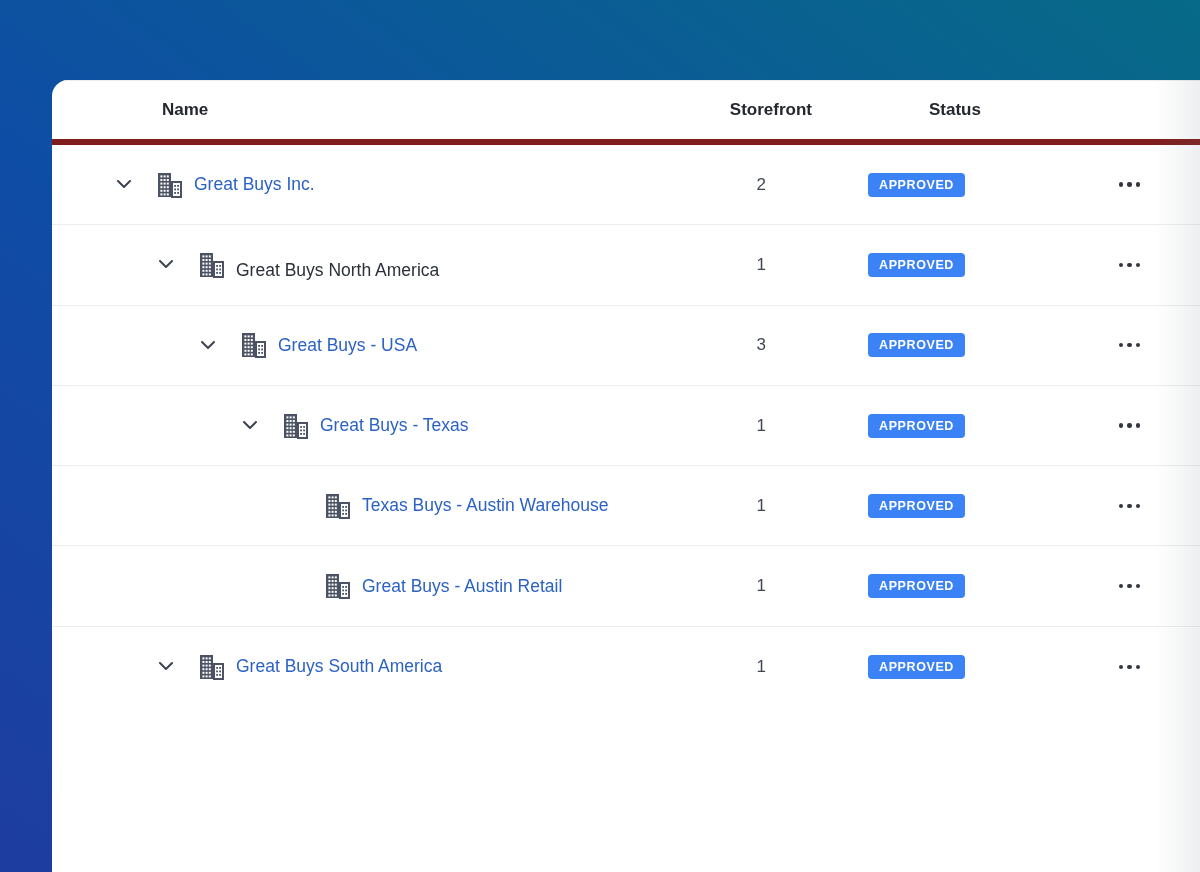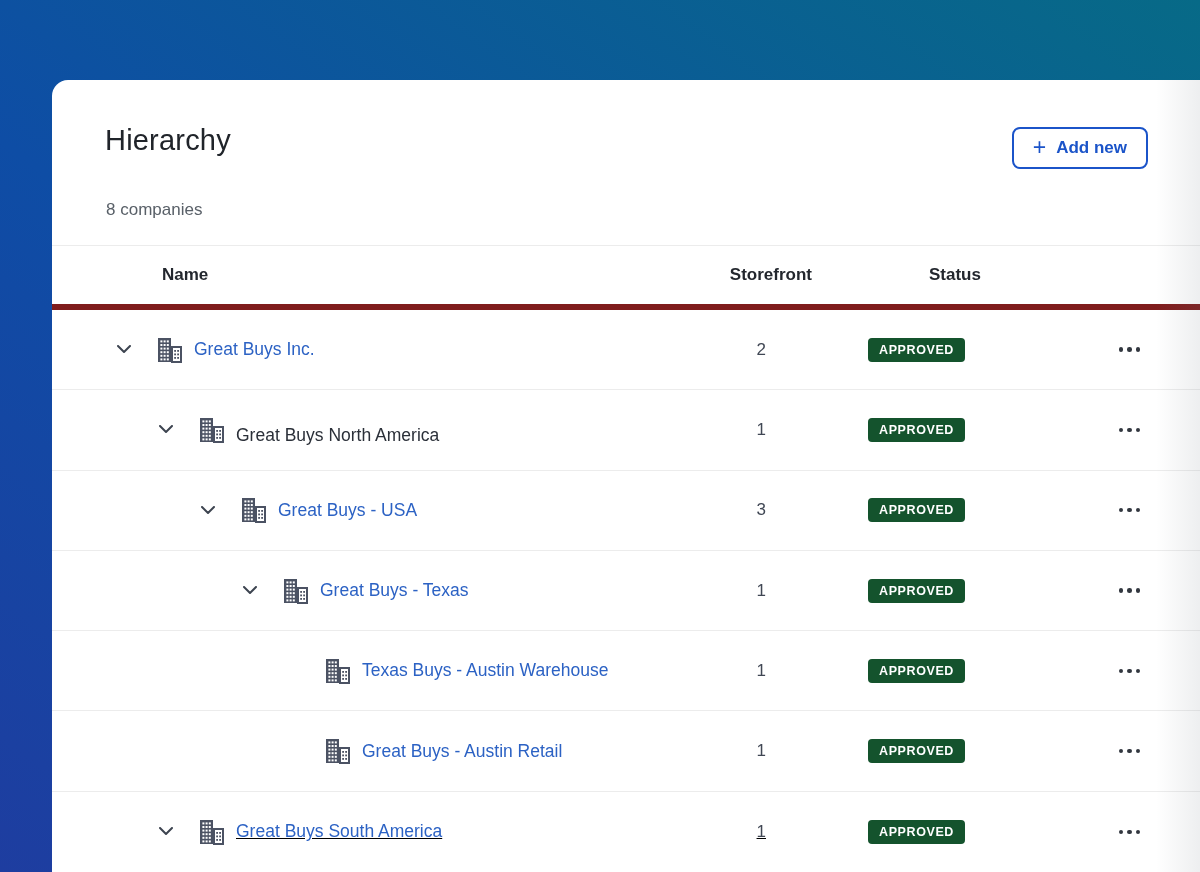--- a/index.html
+++ b/index.html
@@ -37,54 +37,46 @@
     border-top:1px solid #ececec; border-bottom:6px solid #7f1d1d;
     font-size:17px; font-weight:700; color:#23272e;
   }
   .th-name { flex:1; padding-left:110px; }
   .th-store { width:120px; text-align:right; }
   .th-status { width:264px; padding-left:117px; }
   .th-actions { width:72px; }
   .thead, .row { padding-right:52px; }
 
   .row { display:flex; align-items:center; height:80.3px; border-bottom:1px solid #ececec;gap:23px; }
-  .row:last-child { border-bottom:none;text-decoration:underline; }
+  .row:last-child { border-bottom:none; }
   .c-name { flex:1; display:flex; align-items:center; padding-left:61px; min-width:0; }
   .indent { display:inline-block; height:1px; flex:none; }
   .chev {
     width:22px; margin-right:20px; flex:none; display:flex; align-items:center; justify-content:center;
     color:#3d4450; cursor:pointer;
   }
   .bicon { width:28px; height:26px; margin-right:11px; flex:none; display:flex; align-items:center; }
   .nm { font-size:17.5px; color:#2c62c4; text-decoration:none; white-space:nowrap; cursor:pointer; }
   .nm.plain { color:#2b3039; cursor:default;margin-top:11px; }
   .c-store { width:120px; text-align:right; font-size:17px; color:#404754; }
   .c-status { width:264px; padding-left:79px; }
   .badge {
-    display:inline-block; background:#14532d; color:#ffffff;
+    display:inline-block; background:#3b82f6; color:#ffffff;
     font-size:12.5px; font-weight:700; letter-spacing:0.6px;
     padding:5px 11px; border-radius:4px;
   }
   .c-actions { width:72px; display:flex; justify-content:flex-end; padding-right:6px; }
   .dots { display:flex; gap:4px; padding:8px 2px; cursor:pointer; }
   .dots i { width:4.5px; height:4.5px; border-radius:50%; background:#32373f; display:block; }
 </style>
 </head>
 <body>
 
 <div class="card">
 
-  <div class="card-head">
-    <div class="page-title">Hierarchy</div>
-    <div class="subtitle">8 companies</div>
-    <button class="add-btn">
-      <span class="plus">+</span>
-      <span>Add new</span>
-    </button>
-  </div>
 
   <div class="thead">
     <div class="th-name">Name</div>
     <div class="th-store">Storefront</div>
     <div class="th-status">Status</div>
     <div class="th-actions"></div>
   </div>
 
   <div id="tbody">
   <div class="row">

